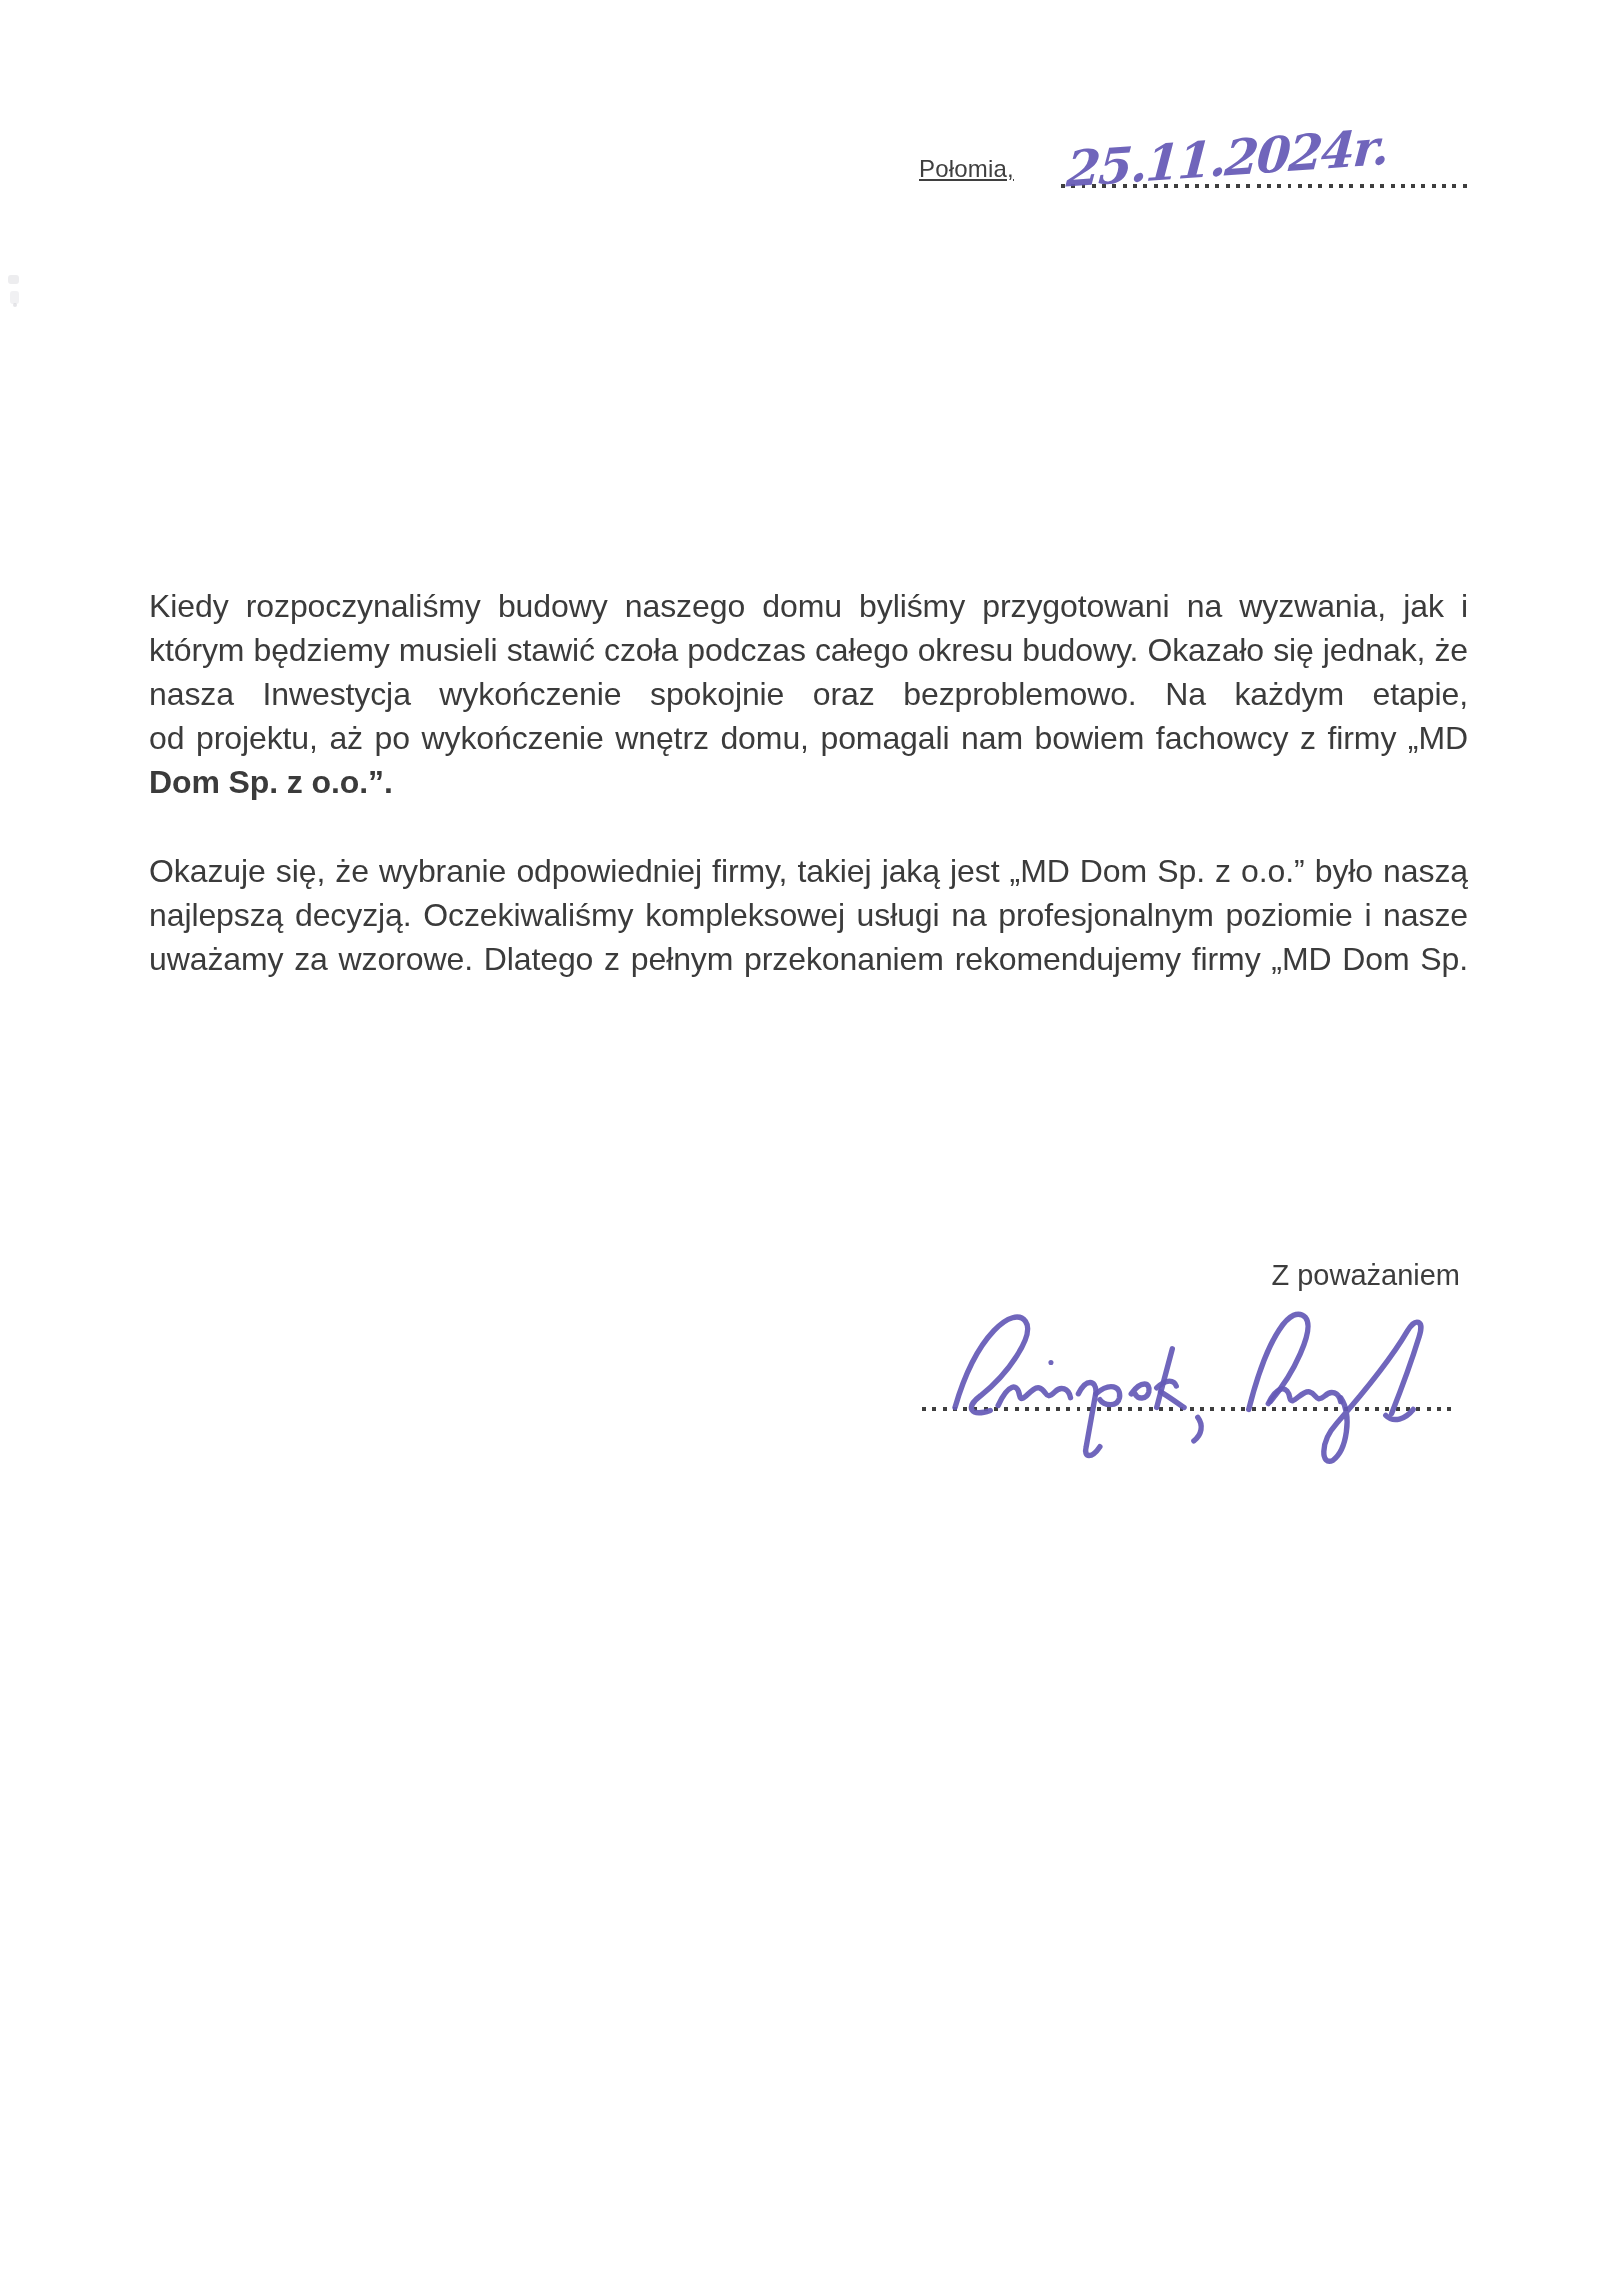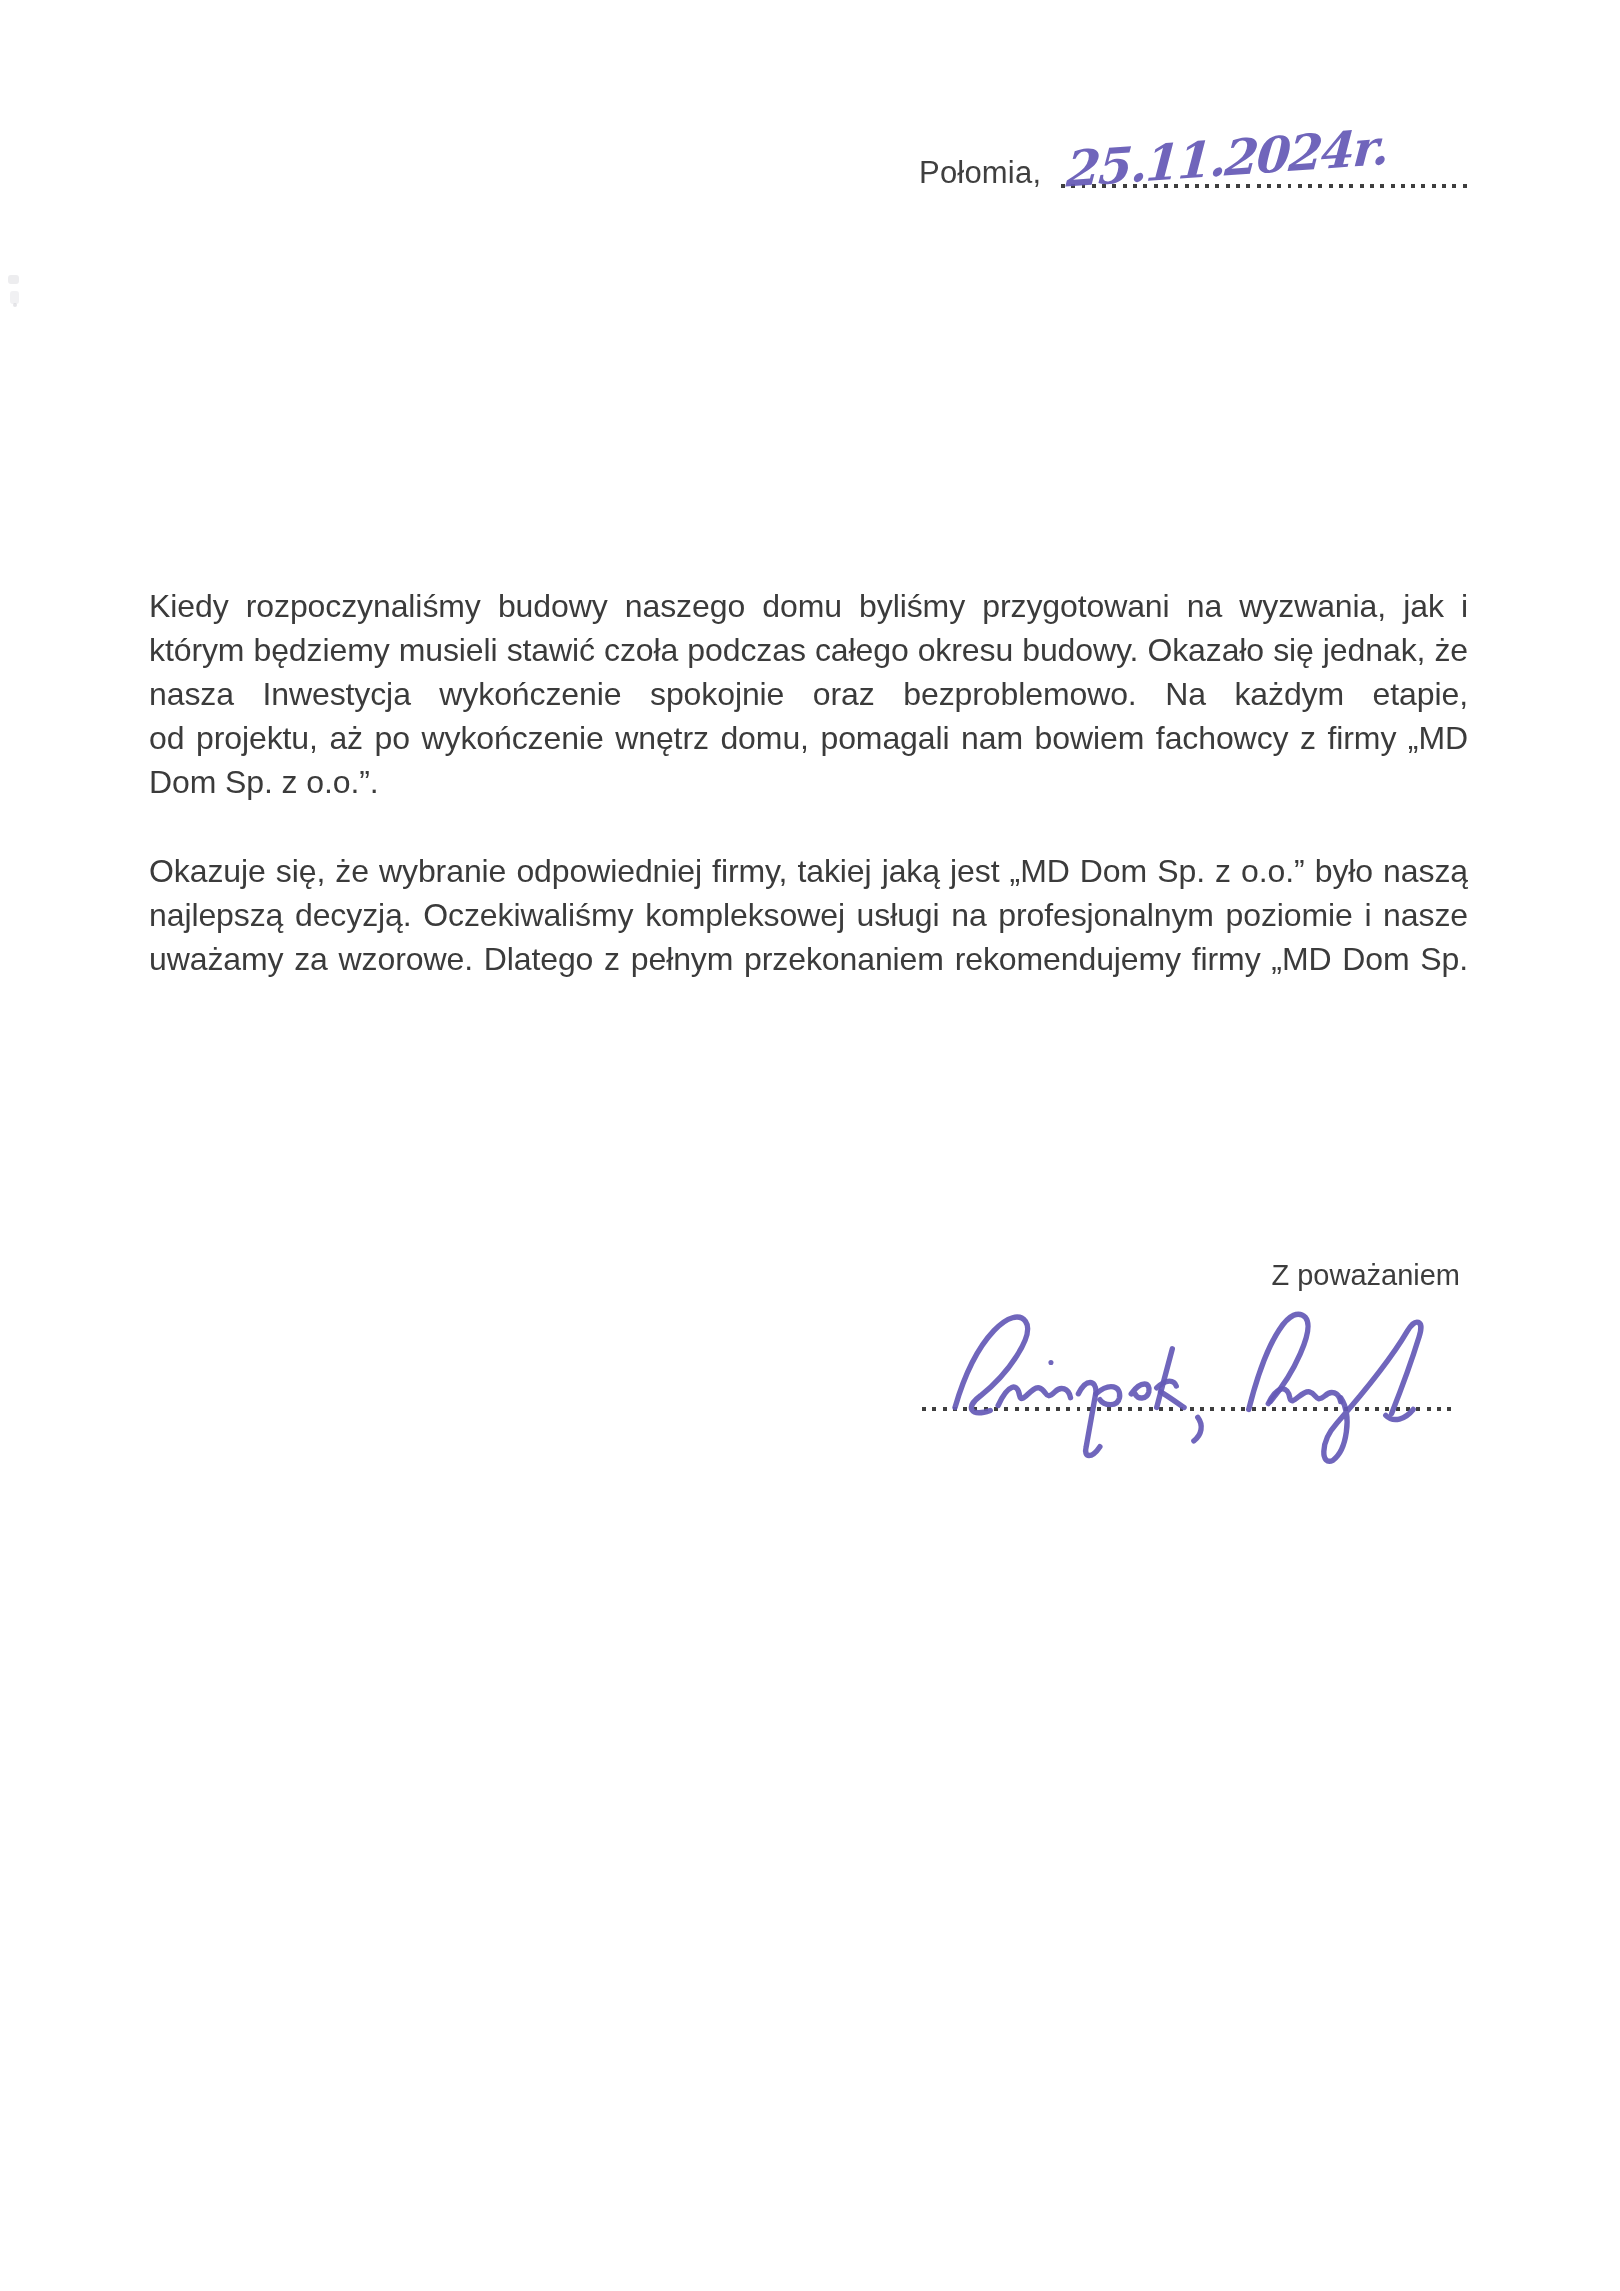--- a/index.html
+++ b/index.html
@@ -3,21 +3,21 @@
 <meta charset="utf-8">
 <style>
   html,body { margin:0; padding:0; background:#ffffff; }
   .page {
     position:relative; width:1620px; height:2292px; background:#ffffff;
     font-family:"Liberation Sans", sans-serif; color:#3b3b3b; overflow:hidden;
   }
   
   .place-label {
     position:absolute; left:919px; top:155px;
-    font-size:31px; color:#3f3f3f; letter-spacing:0.2px;
+    font-size:24px; color:#3f3f3f; letter-spacing:0.2px;text-decoration:underline;
   }
   .dotline {
     position:absolute; height:3.9px;
     background:repeating-linear-gradient(90deg,#3e3e3e 0 3.9px,transparent 3.9px 10.3px);
   }
   .dotline.date-dots { left:1061px; top:184px; width:408px; }
   .dotline.sig-dots  { left:922px;  top:1407px; width:536px; }
   .ink-date {
     position:absolute; left:1072px; top:80px; width:333px; height:123px;
     overflow:visible; pointer-events:none;
@@ -34,21 +34,21 @@
   }
   
   .para { position:absolute; left:149px; width:1319px; }
   .para.p1 { top:584px; }
   .para.p2 { top:849px; }
   .para .line {
     font-size:32px; line-height:44px; height:44px; overflow:hidden;
     color:#3b3b3b; letter-spacing:-0.1px;
     text-align:justify; text-align-last:justify; -moz-text-align-last:justify;
   }
-  .para .line.last { text-align:left; text-align-last:auto; -moz-text-align-last:auto; }
+  .para .line.last { text-align:left; text-align-last:auto;font-weight:bold; -moz-text-align-last:auto; }
   
   .valediction {
     position:absolute; left:919px; top:1259px; width:541px;
     font-size:29px; color:#3d3d3d; text-align:right;
   }
   .ink-sig {
     position:absolute; left:904px; top:1292px; width:568px; height:186px;
     overflow:visible; pointer-events:none;
   }
   .ink-sig path { fill:none; stroke:#6459b6; stroke-width:5.5; stroke-linecap:round; stroke-linejoin:round; opacity:0.92; }

